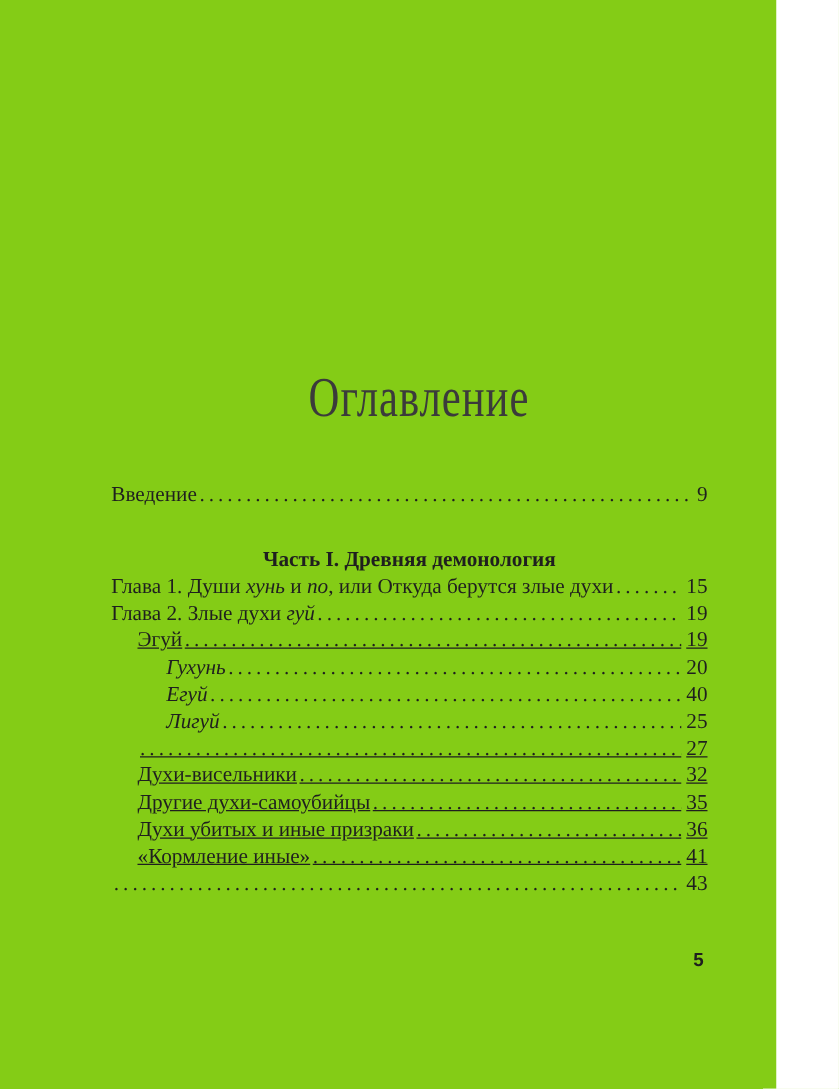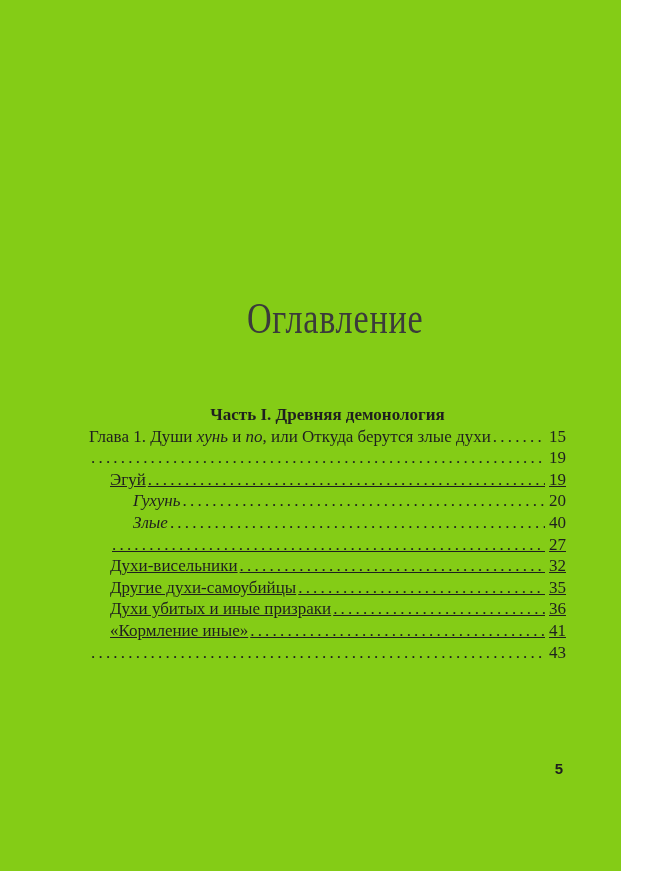--- a/index.html
+++ b/index.html
@@ -58,65 +58,76 @@
   }
   .toc-page {
     flex: 0 0 auto;
     padding-left: 4px;
   }
   .indent-1 { padding-left: 21px; text-decoration: underline; }
   .indent-2 { padding-left: 44px; align-items: center; }
   .toc-heading {
     font-weight: 700;
     text-align: center;
-    margin-top: 19px;
+    margin-top: 30px;
   }
   .toc i { font-style: italic; }
   .folio {
     position: absolute;
     top: 760px;
     left: 89px;
     width: 474px;
     text-align: right;
     font-family: "Liberation Sans", sans-serif;
     font-size: 15px;
     font-weight: 600;
     color: #1f1f1f;
   }
 </style>
 </head>
 <body>
 
 <div class="page">
   <h1 class="book-title"><span class="title-inner">Оглавление</span></h1>
   <div class="toc">
+      <div class="toc-row">
+        <span class="toc-label"><span>Введение</span></span>
+        <span class="dots"></span>
+        <span class="toc-page">9</span>
+      </div>
       <div class="toc-heading">Часть I. Древняя демонология</div>
       <div class="toc-row">
         <span class="toc-label"><span>Глава 1. Души </span><i>хунь</i><span> и </span><i>по</i><span>, или Откуда берутся злые духи</span></span>
         <span class="dots"></span>
         <span class="toc-page">15</span>
       </div>
       <div class="toc-row">
+        <span class="toc-label"><span>Глава 2. Злые духи </span><i>гуй</i></span>
         <span class="dots"></span>
         <span class="toc-page">19</span>
       </div>
       <div class="toc-row indent-1">
         <span class="toc-label"><span>Эгуй</span></span>
         <span class="dots"></span>
         <span class="toc-page">19</span>
       </div>
       <div class="toc-row indent-2">
         <span class="toc-label"><i>Гухунь</i></span>
         <span class="dots"></span>
         <span class="toc-page">20</span>
       </div>
       <div class="toc-row indent-2">
-        <span class="toc-label"><i>Злые</i></span>
+        <span class="toc-label"><i>Егуй</i></span>
         <span class="dots"></span>
         <span class="toc-page">40</span>
+      </div>
+      <div class="toc-row indent-2">
+        <span class="toc-label"><i>Лигуй</i></span>
+        <span class="dots"></span>
+        <span class="toc-page">25</span>
       </div>
       <div class="toc-row indent-1">
         <span class="dots"></span>
         <span class="toc-page">27</span>
       </div>
       <div class="toc-row indent-1">
         <span class="toc-label"><span>Духи-висельники</span></span>
         <span class="dots"></span>
         <span class="toc-page">32</span>
       </div>

